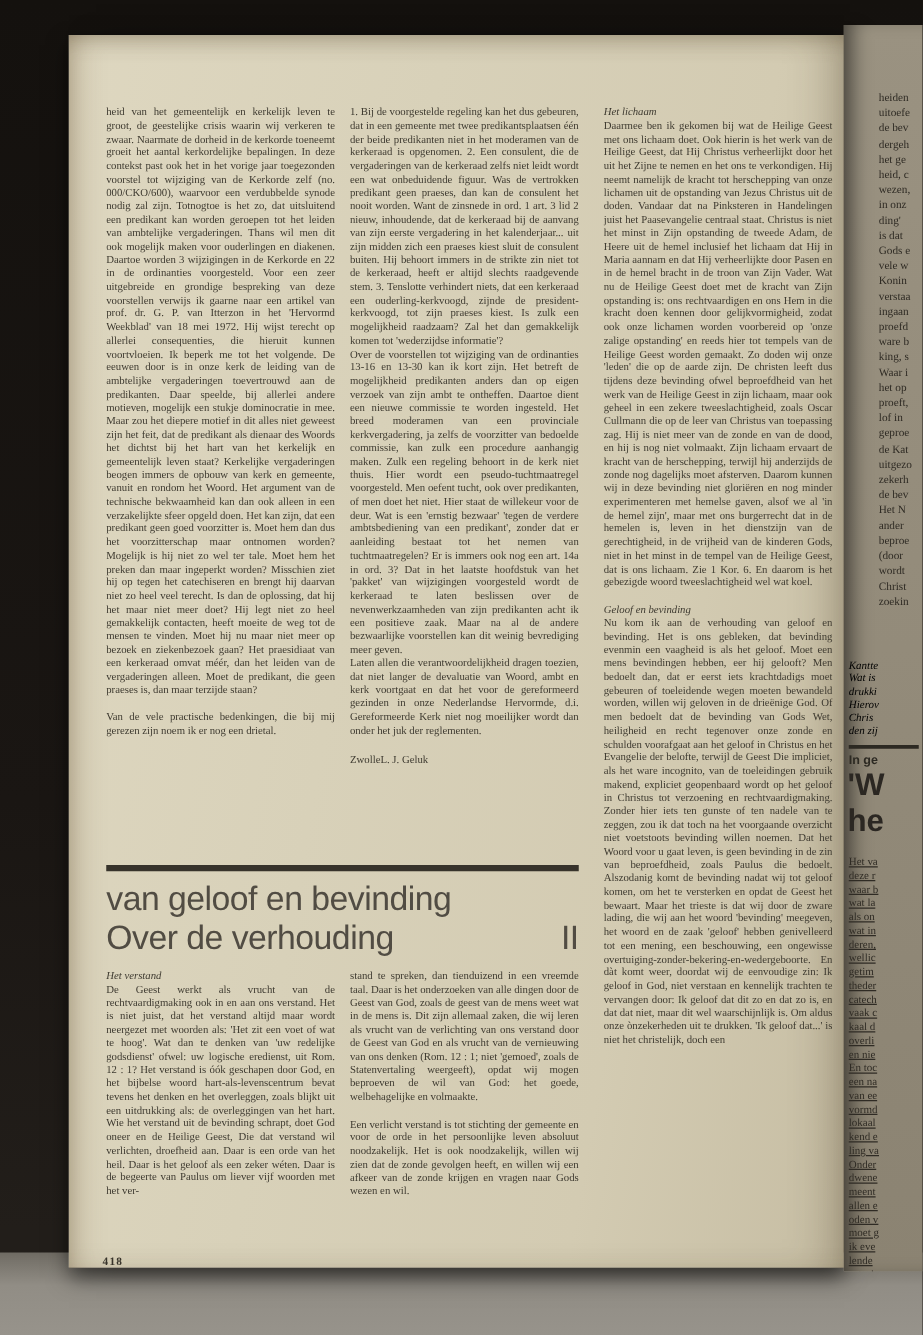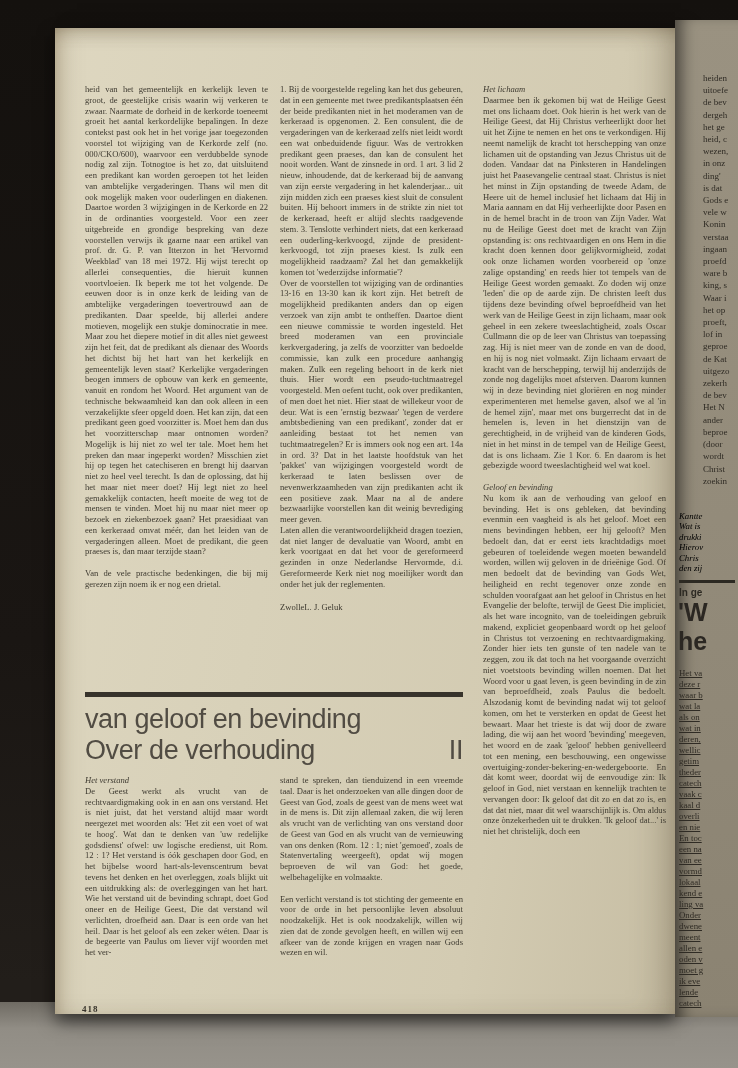--- a/index.html
+++ b/index.html
@@ -42,21 +42,21 @@
   .article-col{width:183px;font-size:8.6px;line-height:10.75px;color:#3e3a30;text-align:justify;}
   .page-number{position:absolute;left:27px;top:976px;font-size:9px;font-weight:bold;color:#37332a;letter-spacing:1px;}
   
   .right-page{
     position:absolute;left:675px;top:20px;width:63px;height:997px;overflow:hidden;
     background:linear-gradient(180deg,#9a9281 0%,#938b7a 50%,#8b8372 100%);
     box-shadow:inset 14px 0 16px -8px rgba(0,0,0,.55);
   }
   .rp-block{padding-left:28px;white-space:nowrap;color:#2f2b24;}
   .rp-topcol{margin-top:52px;font-size:9px;line-height:12.2px;}
-  .rp-kant{margin-top:24px;padding-left:4px;font-size:8.8px;line-height:10.5px;font-style:italic;}
+  .rp-kant{margin-top:40px;padding-left:4px;font-size:8.8px;line-height:10.5px;font-style:italic;}
   .rp-rubric{padding-left:4px;margin-top:6px;}
   .rp-rubric .mini-rule{width:56px;height:3px;background:#2c2922;}
   .rp-rubric-label{font-family:"Liberation Sans", sans-serif;font-weight:bold;font-size:10px;margin-top:4px;color:#2c2922;white-space:nowrap;}
   .rp-headline{padding-left:3px;font-family:"Liberation Sans", sans-serif;font-weight:bold;font-size:25px;line-height:29px;color:#2b2722;white-space:nowrap;}
   .rp-bodycol{margin-top:12px;padding-left:4px;font-size:8.8px;line-height:11px;text-decoration:underline;}
   .line{white-space:nowrap;}
 </style>
 </head>
 <body>
 

